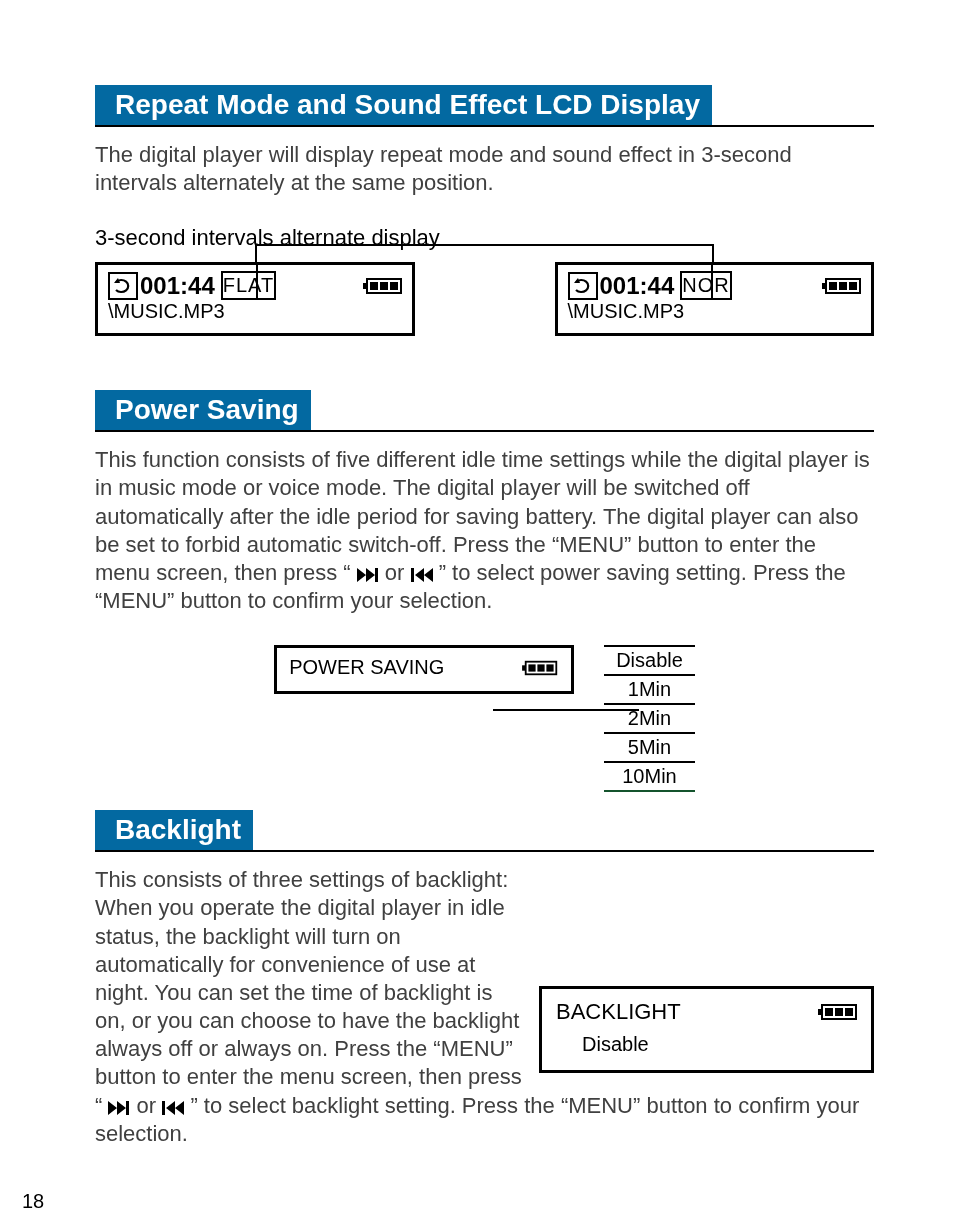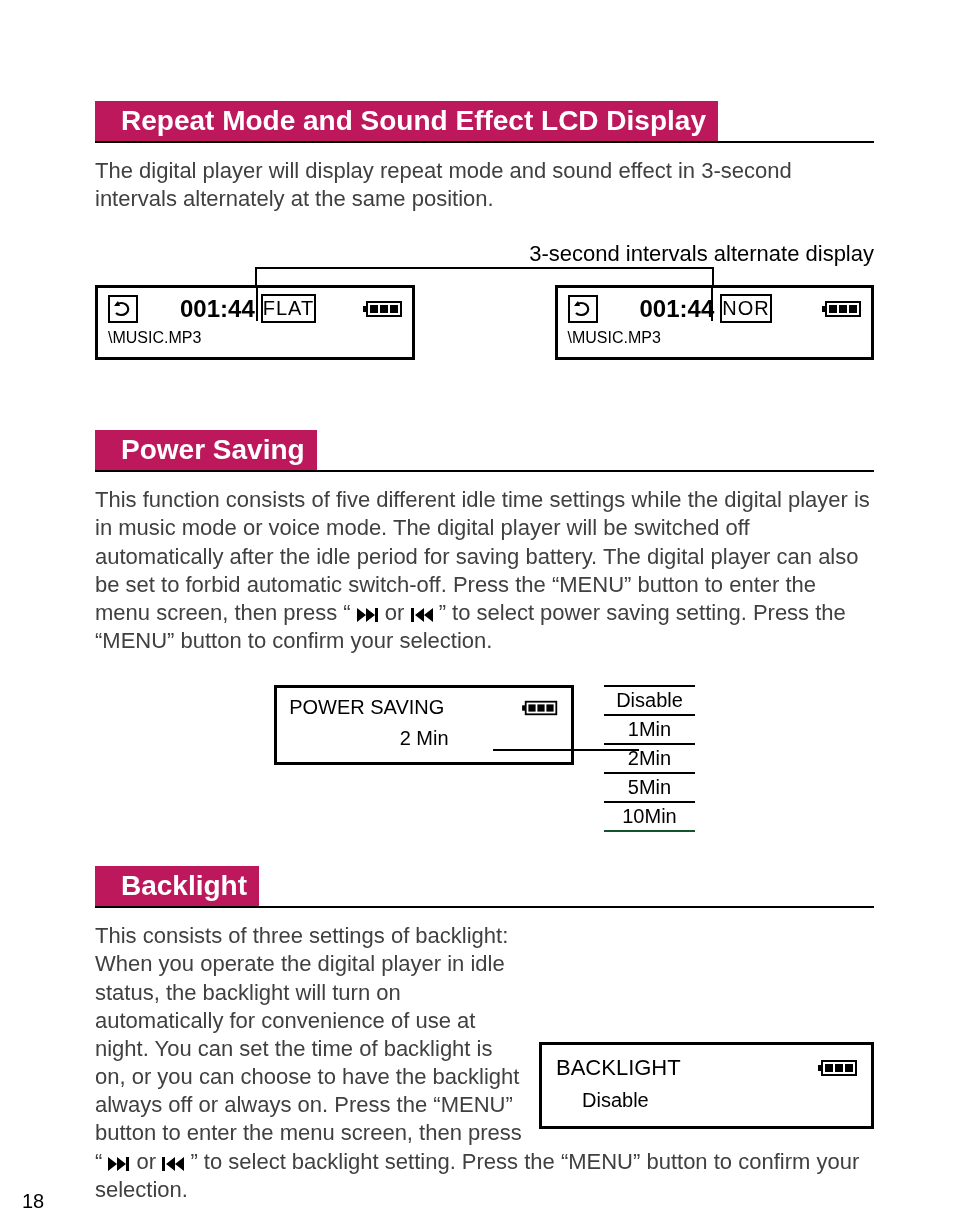--- a/index.html
+++ b/index.html
@@ -7,67 +7,66 @@
     width: 954px;
     height: 1227px;
     background: #fff;
     font-family: Arial, Helvetica, sans-serif;
     color: #000;
     padding: 85px 80px 40px 95px;
     position: relative;
   }
   .section-title {
     display: inline-block;
-    background: #be185d;
+    background: #0369a1;
     color: #fff;
     font-weight: bold;
     font-size: 28px;
-    padding: 4px 12px 4px 26px;
-    margin-top: 16px;
+    padding: 4px 12px 4px 20px;
   }
   .title-row {
     border-bottom: 2px solid #000;
     margin-bottom: 14px;
   }
   .body-text {
     font-size: 22px;
     line-height: 1.28;
     color: #404040;
   }
   .center-caption {
-    text-align: right;
+    text-align: left;
     font-size: 22px;
     margin-top: 28px;
-    margin-bottom: 18px;
+    margin-bottom: 11px;
   }
   .lcd-pair {
     display: flex;
     justify-content: space-between;
     gap: 140px;
     position: relative;
   }
   .lcd {
     border: 3px solid #000;
     padding: 6px 10px 10px 10px;
     width: 320px;
   }
   .lcd-top { display: flex; align-items: center; }
   .lcd-icon-box {
     border: 2px solid #000;
     width: 30px; height: 28px;
     display: flex; align-items: center; justify-content: center;
     margin-right: 2px;
   }
-  .time { font-size: 24px; font-weight: bold; margin-left: 40px; }
+  .time { font-size: 24px; font-weight: bold; }
   .eq-box {
     border: 2px solid #000;
     font-size: 20px; letter-spacing: 1px;
     padding: 1px 0; margin-left: 6px;
   }
-  .filename { font-size: 16px; margin-top: 6px; }
+  .filename { font-size: 20px; }
   .battery {
     width: 36px; height: 16px;
     border: 2px solid #000;
     position: relative;
     margin-left: auto;
   }
   .battery::before {
     content: "";
     position: absolute; left: -5px; top: 3px;
     width: 4px; height: 6px; background: #000;
@@ -209,21 +208,20 @@
 <div class="ps-wrap">
   <div class="ps-lcd">
     <div class="ps-lcd-top">
       <span class="ps-title">POWER SAVING</span>
       <span class="battery" style="transform:scale(0.9)">
           <span class="seg s1"></span>
           <span class="seg s2"></span>
           <span class="seg s3"></span>
         </span>
     </div>
-    <div class="ps-value">2  Min</div>
   </div>
   <div class="ps-connector"></div>
   <div class="ps-list">
     <div class="item">Disable</div>
     <div class="item">1Min</div>
     <div class="item">2Min</div>
     <div class="item">5Min</div>
     <div class="item last">10Min</div>
   </div>
 </div>

